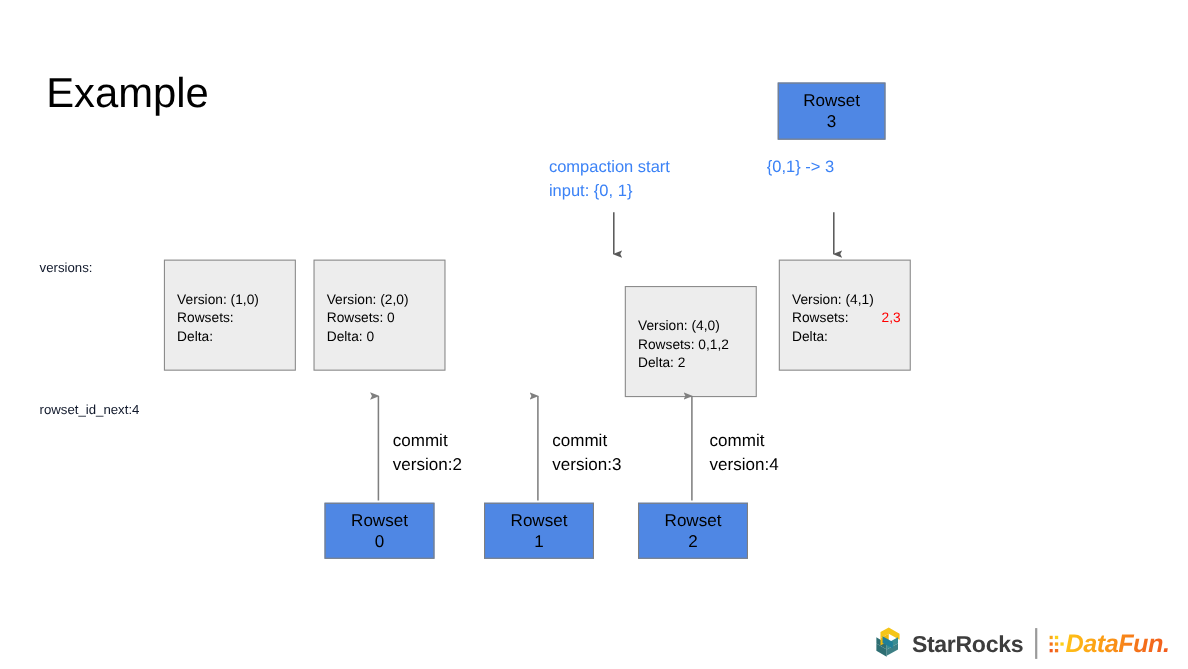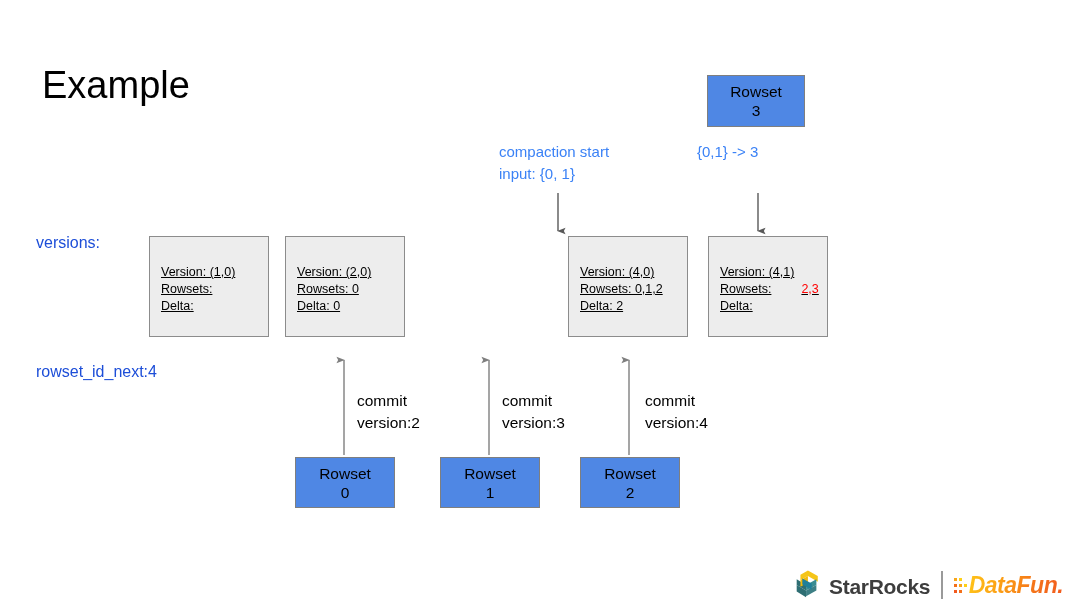--- a/index.html
+++ b/index.html
@@ -30,23 +30,23 @@
     font-size: 38px;
     line-height: 44px;
     color: #000000;
     white-space: nowrap;
     letter-spacing: 0px;
   }
 
   
   .side-label {
     position: absolute;
-    font-size: 16px;
+    font-size: 12px;
     line-height: 20px;
-    color: #1d4ed8;
+    color: #0f172a;
     white-space: nowrap;
   }
   .label-versions { left: 36px; top: 233px; }
   .label-rowsetid { left: 36px; top: 362px; }
 
   
   .version-box {
     position: absolute;
     top: 236px;
     width: 120px;
@@ -57,27 +57,27 @@
   }
   .version-box .vb-text {
     position: absolute;
     left: 11px;
     top: 27px;
     font-size: 12.5px;
     line-height: 17px;
     color: #000000;
     white-space: nowrap;
   }
-  .vb-line { display: block; text-decoration: underline; }
+  .vb-line { display: block; }
   .red { color: #ff0000; margin-left: 30px; }
 
   .vb0 { left: 149px; }
   .vb1 { left: 285px; }
   .vb2 { left: 430px; }
-  .vb3 { left: 568px; }
+  .vb3 { left: 568px; margin-top: 24px; }
   .vb4 { left: 708px; }
 
   
   .rowset-box {
     position: absolute;
     width: 100px;
     height: 51px;
     background: #4f87e4;
     border: 1px solid #7f7f7f;
     box-sizing: border-box;

